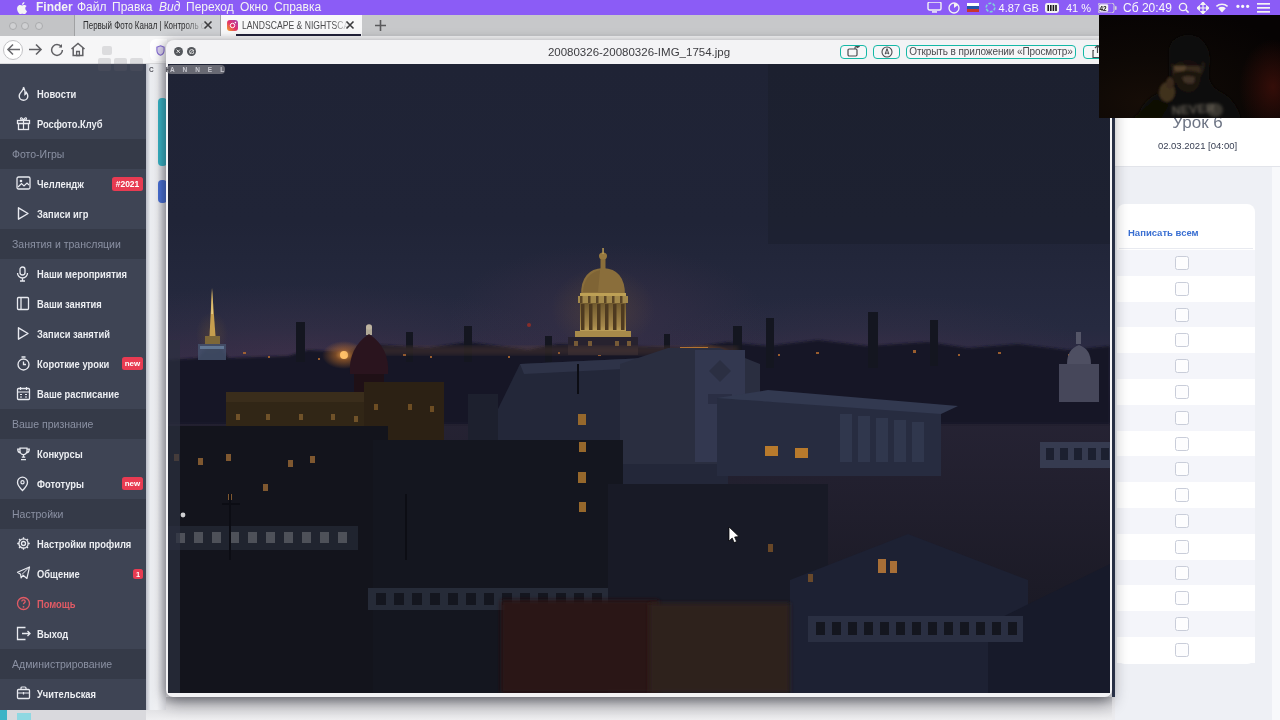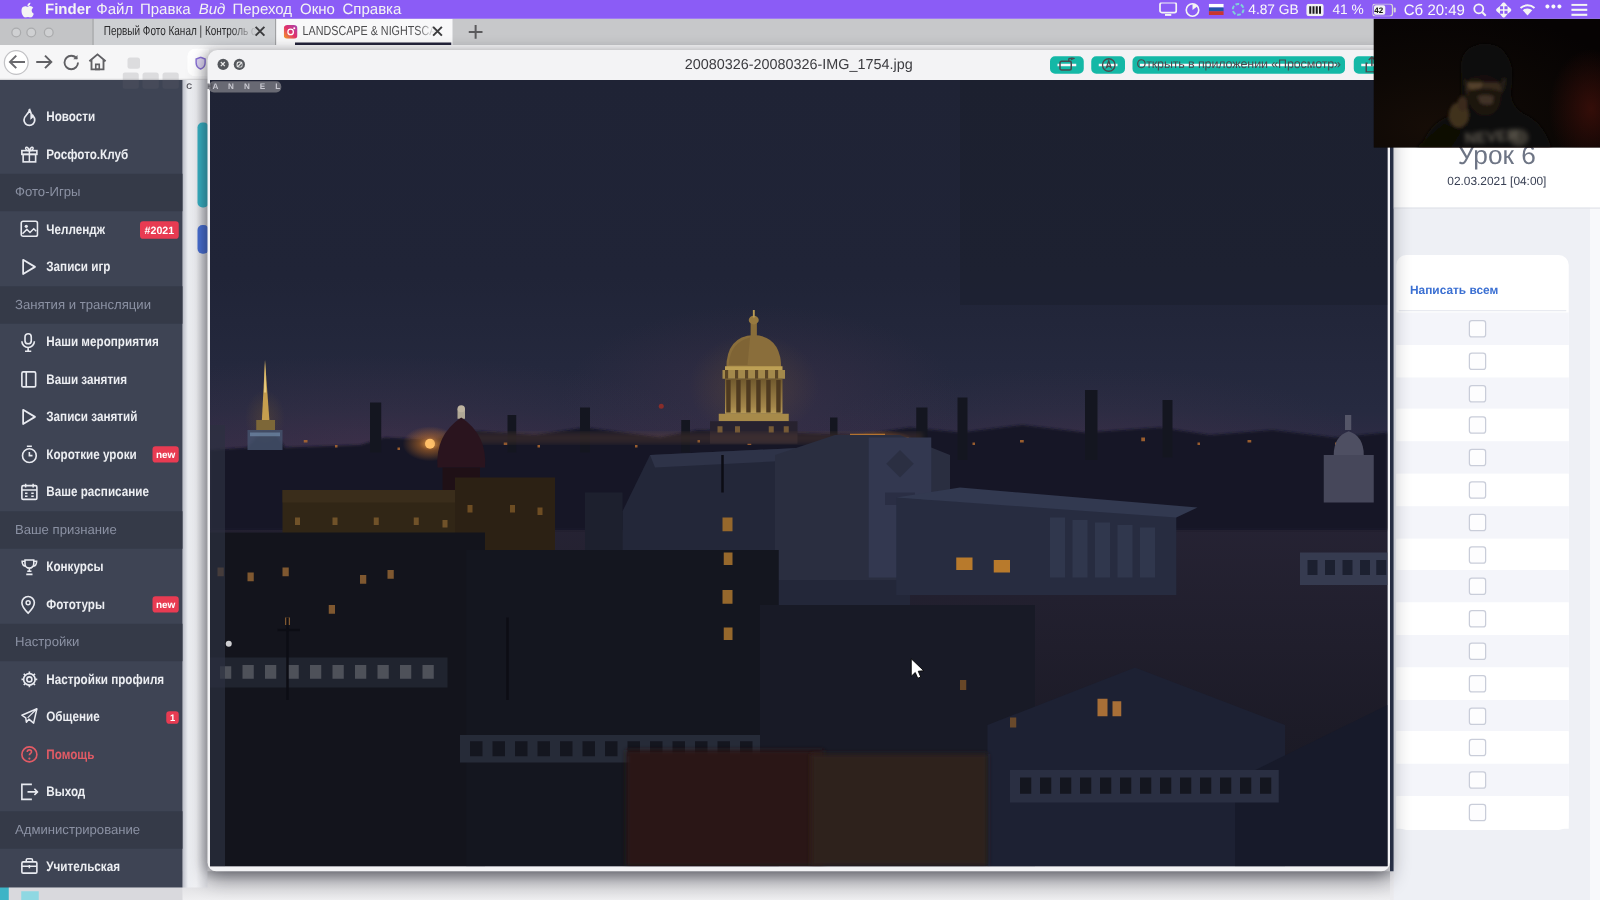--- a/index.html
+++ b/index.html
@@ -19,21 +19,21 @@
 .sitem .txt{font-size:11px;font-weight:bold;margin-left:37px;white-space:nowrap;transform:scaleX(.85);transform-origin:0 50%;}
 .sitem svg{position:absolute;left:16px;top:7px;}
 .ssec{height:30px;display:flex;align-items:center;background:#353a48;color:#8b91a3;font-size:10.5px;padding-left:12px;box-sizing:border-box;}
 .badge{position:absolute;right:3px;top:8px;background:#e83b52;color:#fff;font-size:8.5px;font-weight:bold;border-radius:2.5px;display:flex;align-items:center;justify-content:center;}
 #strip{left:146px;top:64px;width:20px;height:646px;background:linear-gradient(90deg,#b9bcc6 0%,#eceef2 22%,#f1f2f5 55%,#d8d9de 100%);z-index:4;}
 #bstrip{left:146px;top:697px;width:966px;height:23px;background:linear-gradient(#c2c3c7 0%,#dedee1 40%,#efeff1 100%);z-index:2;}
 #bsidebar{left:0;top:710px;width:146px;height:10px;background:#d9d9dd;z-index:2;}
 
 #fwin{left:166px;top:40px;width:946px;height:657px;background:#f3f3f5;border-radius:8px 8px 7px 7px;box-shadow:0 6px 16px rgba(20,20,30,.45), -3px 0 8px rgba(20,20,30,.18);z-index:10;}
 #fname{position:absolute;left:0;top:0;width:100%;height:24px;text-align:center;line-height:24px;font-size:11.5px;color:#3c3c40;}
-.fbtn{position:absolute;top:4.5px;height:14px;border:6px solid #14b8a6;border-radius:4px;background:#f6f6f8;color:#4a4a4e;display:flex;align-items:center;justify-content:center;font-size:10px;letter-spacing:-0.1px;box-sizing:border-box;white-space:nowrap;}
+.fbtn{position:absolute;top:4.5px;height:14px;border:1px solid #14b8a6;border-radius:4px;background:#f6f6f8;color:#4a4a4e;display:flex;align-items:center;justify-content:center;font-size:10px;letter-spacing:-0.1px;box-sizing:border-box;white-space:nowrap;}
 #photo{position:absolute;left:2px;top:24px;width:942px;height:629px;background:#1d2133;}
 
 #rpanel{left:1112px;top:64px;width:168px;height:656px;z-index:6;}
 
 #webcam{left:1099px;top:15px;width:181px;height:103px;background:#0b0705;z-index:150;}
 
 #ghost{left:98px;top:44px;width:50px;height:30px;z-index:60;opacity:.18;}
 #chpill{left:148px;top:65px;width:78px;height:9px;z-index:60;}
 </style></head>
 <body>
@@ -602,21 +602,21 @@
 <div class="abs" id="bstrip"></div>
 <div class="abs" id="bsidebar"></div>
 <div class="abs" style="left:0;top:707px;width:7px;height:13px;background:#3db4c6;z-index:3;"></div>
 <div class="abs" style="left:17px;top:713px;width:14px;height:7px;background:#8fd8e2;z-index:3;"></div>
 
 <div class="abs" id="rpanel">
   <div class="abs" style="left:0;top:0;width:3px;height:633px;background:#2e3850;"></div>
   <div class="abs" style="left:3px;top:0;width:165px;height:656px;background:#eef0f5;"></div>
   <div class="abs" style="left:160px;top:0;width:8px;height:656px;background:#f8f9fb;"></div>
   <div class="abs" style="left:3px;top:0;width:165px;height:102px;background:#ffffff;"></div>
-  <div class="abs" style="left:3px;top:49px;width:165px;text-align:center;font-size:21px;color:#6e7585;">Урок 6</div>
+  <div class="abs" style="left:3px;top:49px;width:165px;text-align:center;font-size:17px;color:#6e7585;">Урок 6</div>
   <div class="abs" style="left:3px;top:76px;width:165px;text-align:center;font-size:9.5px;color:#394054;">02.03.2021 [04:00]</div>
   <div class="abs" style="left:3px;top:102px;width:165px;height:1px;background:#e2e4ea;"></div>
   <div class="abs" style="left:5px;top:140px;width:138px;height:460px;background:#fff;border-radius:8px;"></div>
   <div class="abs" style="left:16px;top:163px;font-size:9.5px;font-weight:bold;color:#3a6fd2;">Написать всем</div>
   <div class="abs" style="left:7px;top:184px;width:134px;height:1px;background:#e8eaf0;"></div>
   <div class="abs" id="rows" style="left:5px;top:186px;width:138px;">
         <div style="position:relative;height:25.8px;background:#f4f5fa;">
           <div style="position:absolute;left:58px;top:6px;width:12px;height:12px;border:1px solid #c9cdd9;border-radius:2.5px;background:#fdfdfe;"></div>
         </div>
         <div style="position:relative;height:25.8px;background:#ffffff;">

